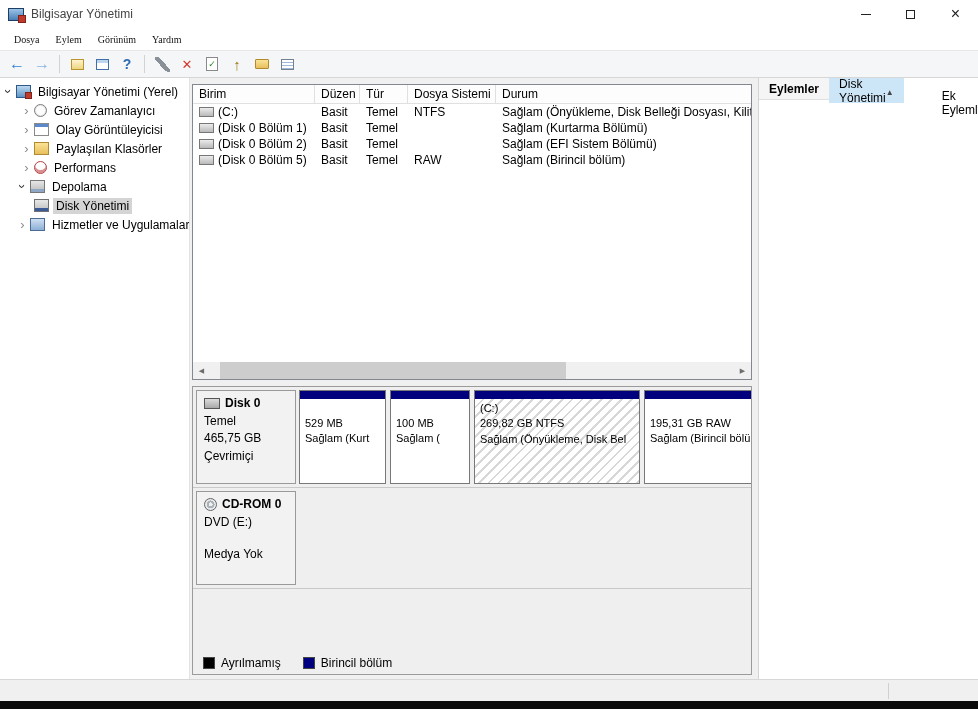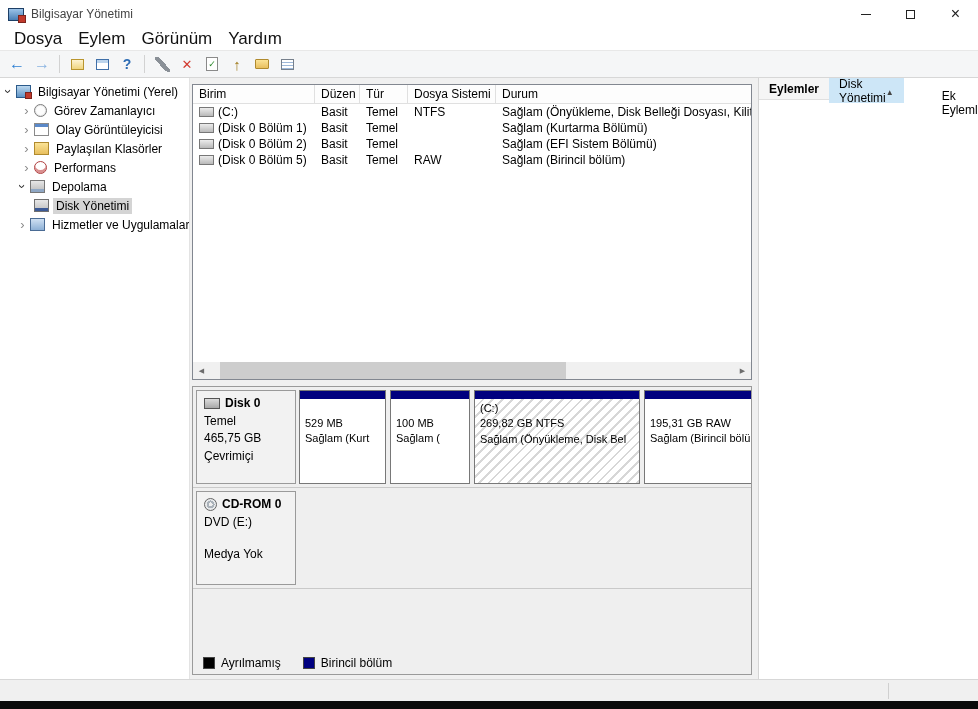--- a/index.html
+++ b/index.html
@@ -15,21 +15,21 @@
       background:#c0392b; border:1px solid #7d241c; }
   .title-text { margin-left:7px; color:#444; font-size:12px; }
   .win-controls { margin-left:auto; display:flex; height:28px; }
   .win-btn { width:45px; height:28px; display:flex; align-items:center; justify-content:center; color:#222; }
   .min-glyph { width:10px; height:1px; background:#222; display:block; }
   .max-glyph { width:9px; height:9px; border:1px solid #222; display:block; }
   .close-glyph::before { content:"×"; font-size:16px; line-height:1; }
 
   
   .menubar { height:22px; display:flex; align-items:center; padding-left:6px; background:#fff; }
-  .menu-item { padding:3px 8px; font-size:17px; color:#111; }
+  .menu-item { padding:3px 8px; font-size:10px; color:#111;font-family:Liberation Serif, serif; }
 
   
   .toolbar { height:28px; display:flex; align-items:center; padding-left:6px; gap:3px;
       background:#f5f6f7; border-top:1px solid #e8e8e8; border-bottom:1px solid #d7d7d7; }
   .tbtn { width:22px; height:22px; display:flex; align-items:center; justify-content:center; }
   .tsep { width:1px; height:18px; background:#d2d2d2; margin:0 3px; }
   .g-back::before { content:"←"; color:#2f80d4; font-size:16px; font-weight:bold; }
   .g-fwd::before { content:"→"; color:#8ab4e2; font-size:16px; font-weight:bold; }
   .g-window { width:13px; height:11px; background:linear-gradient(#fdf3d0,#f0d57f); border:1px solid #b9952e; }
   .g-table { width:13px; height:11px; border:1px solid #3f6fa8;

